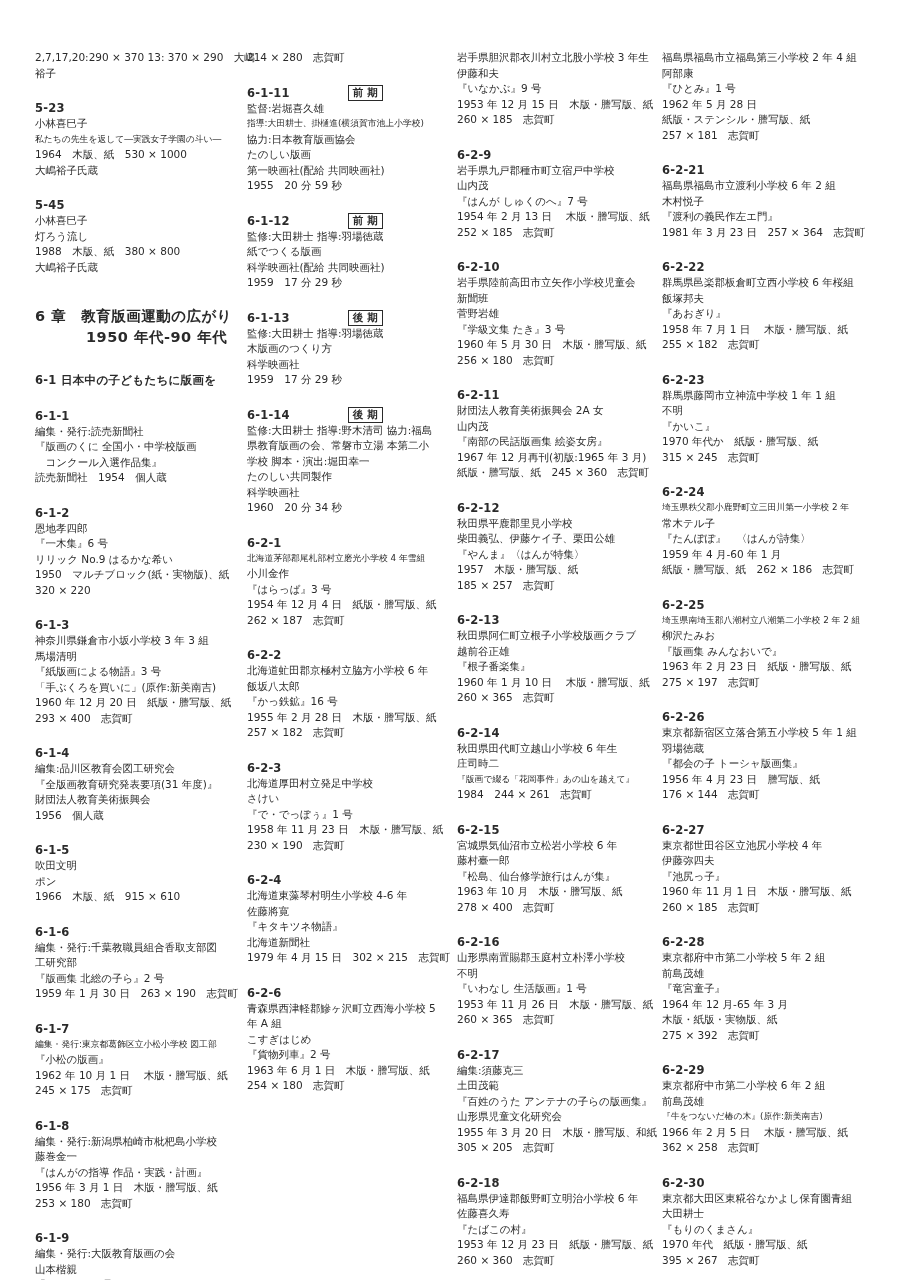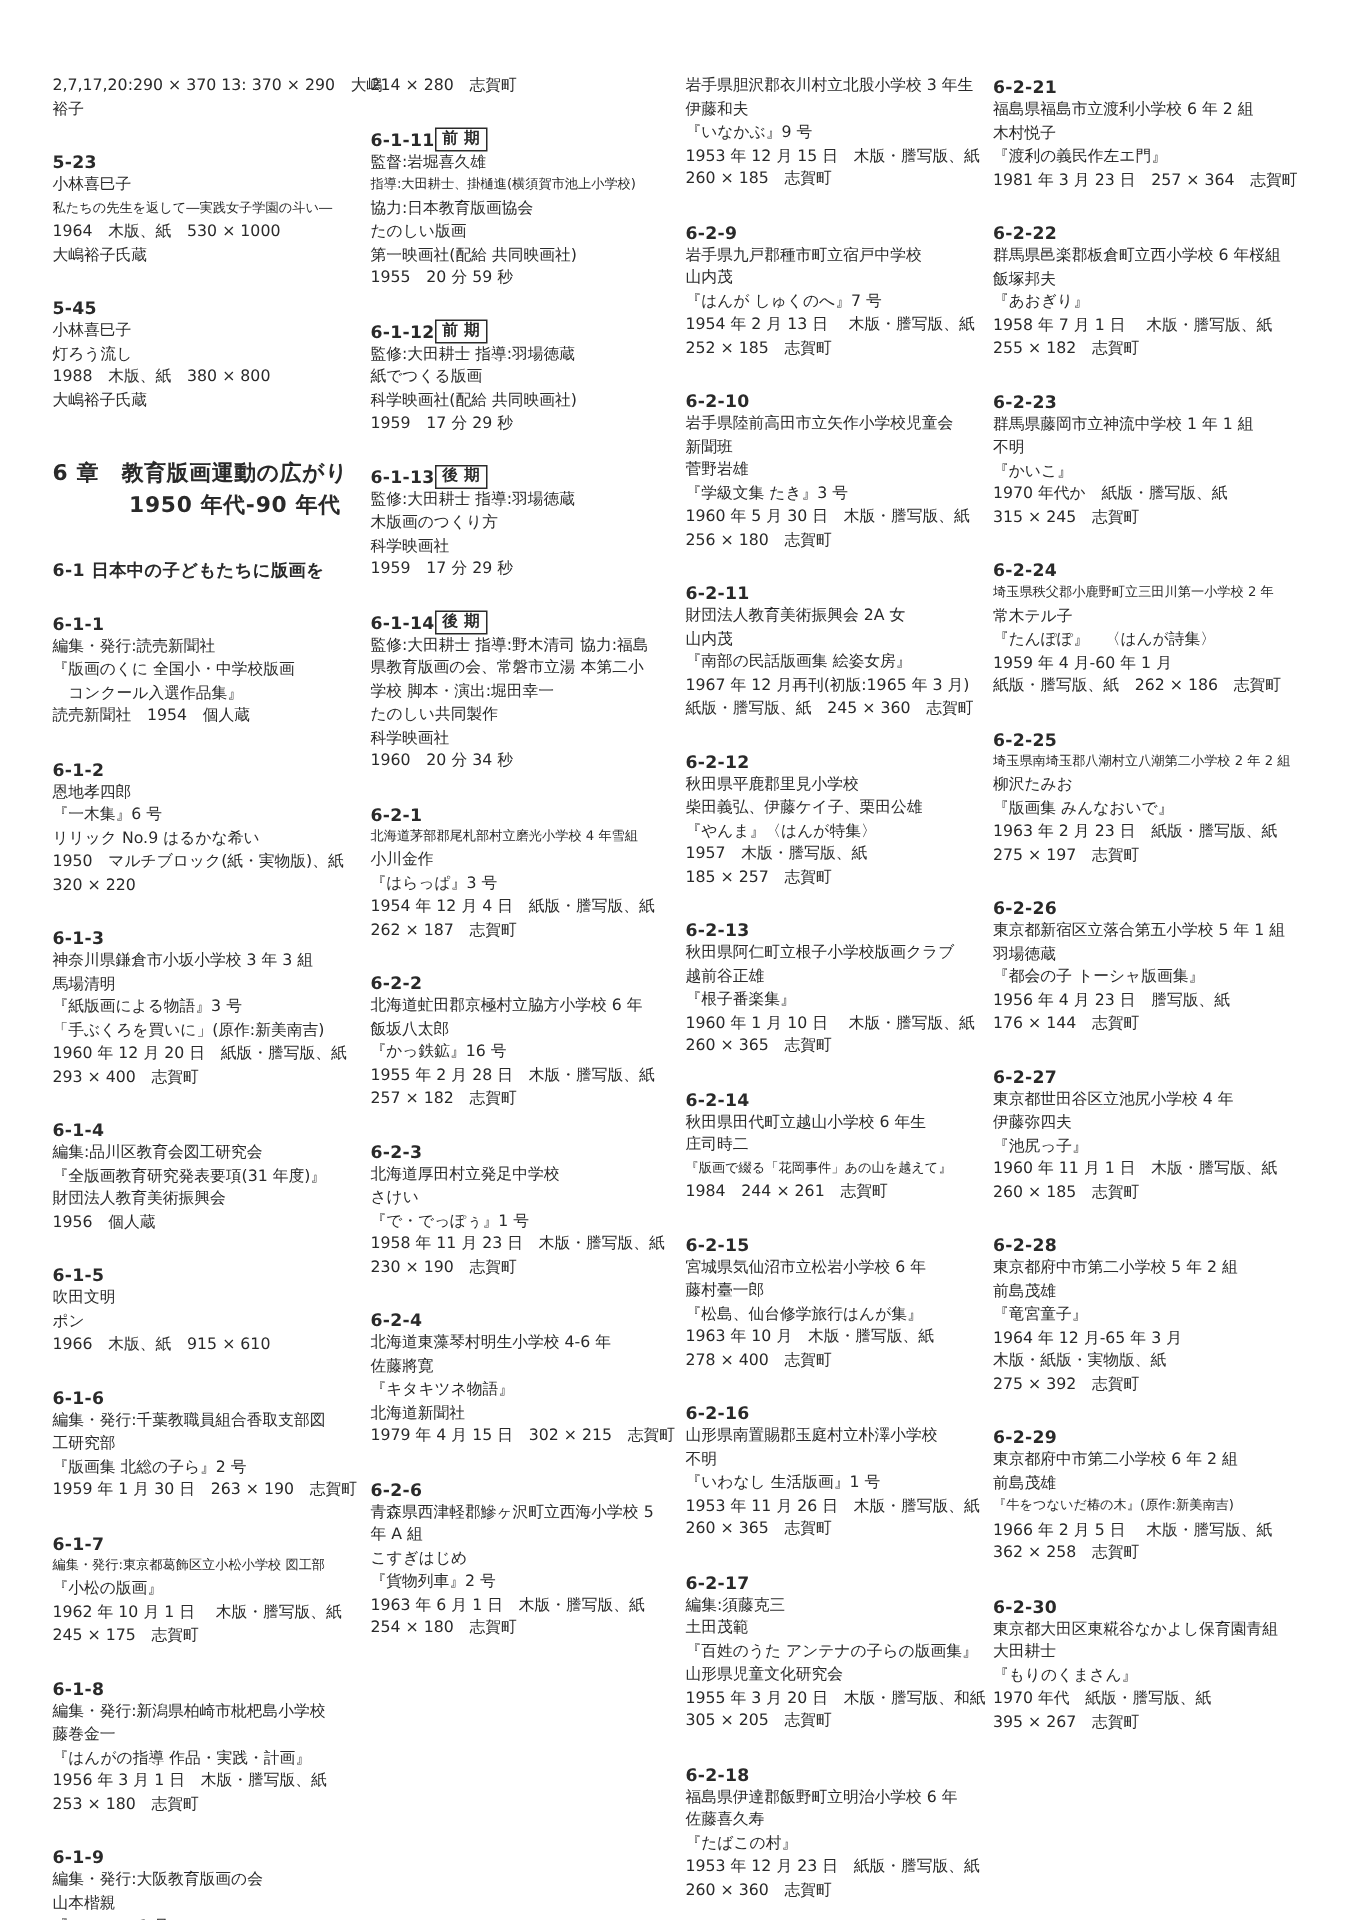--- a/index.html
+++ b/index.html
@@ -19,26 +19,26 @@
   .col-3{width:205px;}
   .col-4{width:218px;}
   .block{margin-top:19px;}
   .col > .block:first-child{margin-top:0;}
   .line{
     font-size:10.5px;line-height:15.5px;white-space:pre;
   }
   .line.small{font-size:8.8px;}
   .entry-id{
     font-size:11.5px;font-weight:bold;line-height:16px;
-    letter-spacing:0.2px;display:flex;align-items:center;
+    letter-spacing:0.2px;display:flex;align-items:center;gap:44px;
   }
   .badge{
     display:inline-block;border:1.2px solid #2a2a2a;
     font-size:10.5px;font-weight:bold;line-height:13px;
-    padding:0px 4px 1px 4px;margin-left:0;white-space:pre;
+    padding:0px 4px 1px 4px;margin-left:14px;white-space:pre;
   }
   .block.chapter{margin-top:31px;margin-bottom:14px;}
   .chapter .line{
     font-size:14.5px;font-weight:bold;line-height:21px;letter-spacing:0.5px;
   }
   .chapter .line.ind{padding-left:51px;}
   .block.section{margin-top:24px;}
   .section .line{
     font-size:11.5px;font-weight:bold;line-height:16.5px;letter-spacing:0.3px;
   }
@@ -366,20 +366,28 @@
           <span>6-2-18</span>
         </div>
         <div class="line">福島県伊達郡飯野町立明治小学校 6 年</div>
         <div class="line">佐藤喜久寿</div>
         <div class="line">『たばこの村』</div>
         <div class="line">1953 年 12 月 23 日　紙版・謄写版、紙</div>
         <div class="line">260 × 360　志賀町</div>
       </div>
     </div>
     <div class="col col-4">
+      <div class="block cont">
+        <div class="line">福島県福島市立福島第三小学校 2 年 4 組</div>
+        <div class="line">阿部康</div>
+        <div class="line">『ひとみ』1 号</div>
+        <div class="line">1962 年 5 月 28 日</div>
+        <div class="line">紙版・ステンシル・謄写版、紙</div>
+        <div class="line">257 × 181　志賀町</div>
+      </div>
       <div class="block entry">
         <div class="entry-id">
           <span>6-2-21</span>
         </div>
         <div class="line">福島県福島市立渡利小学校 6 年 2 組</div>
         <div class="line">木村悦子</div>
         <div class="line">『渡利の義民作左エ門』</div>
         <div class="line">1981 年 3 月 23 日　257 × 364　志賀町</div>
       </div>
       <div class="block entry">

